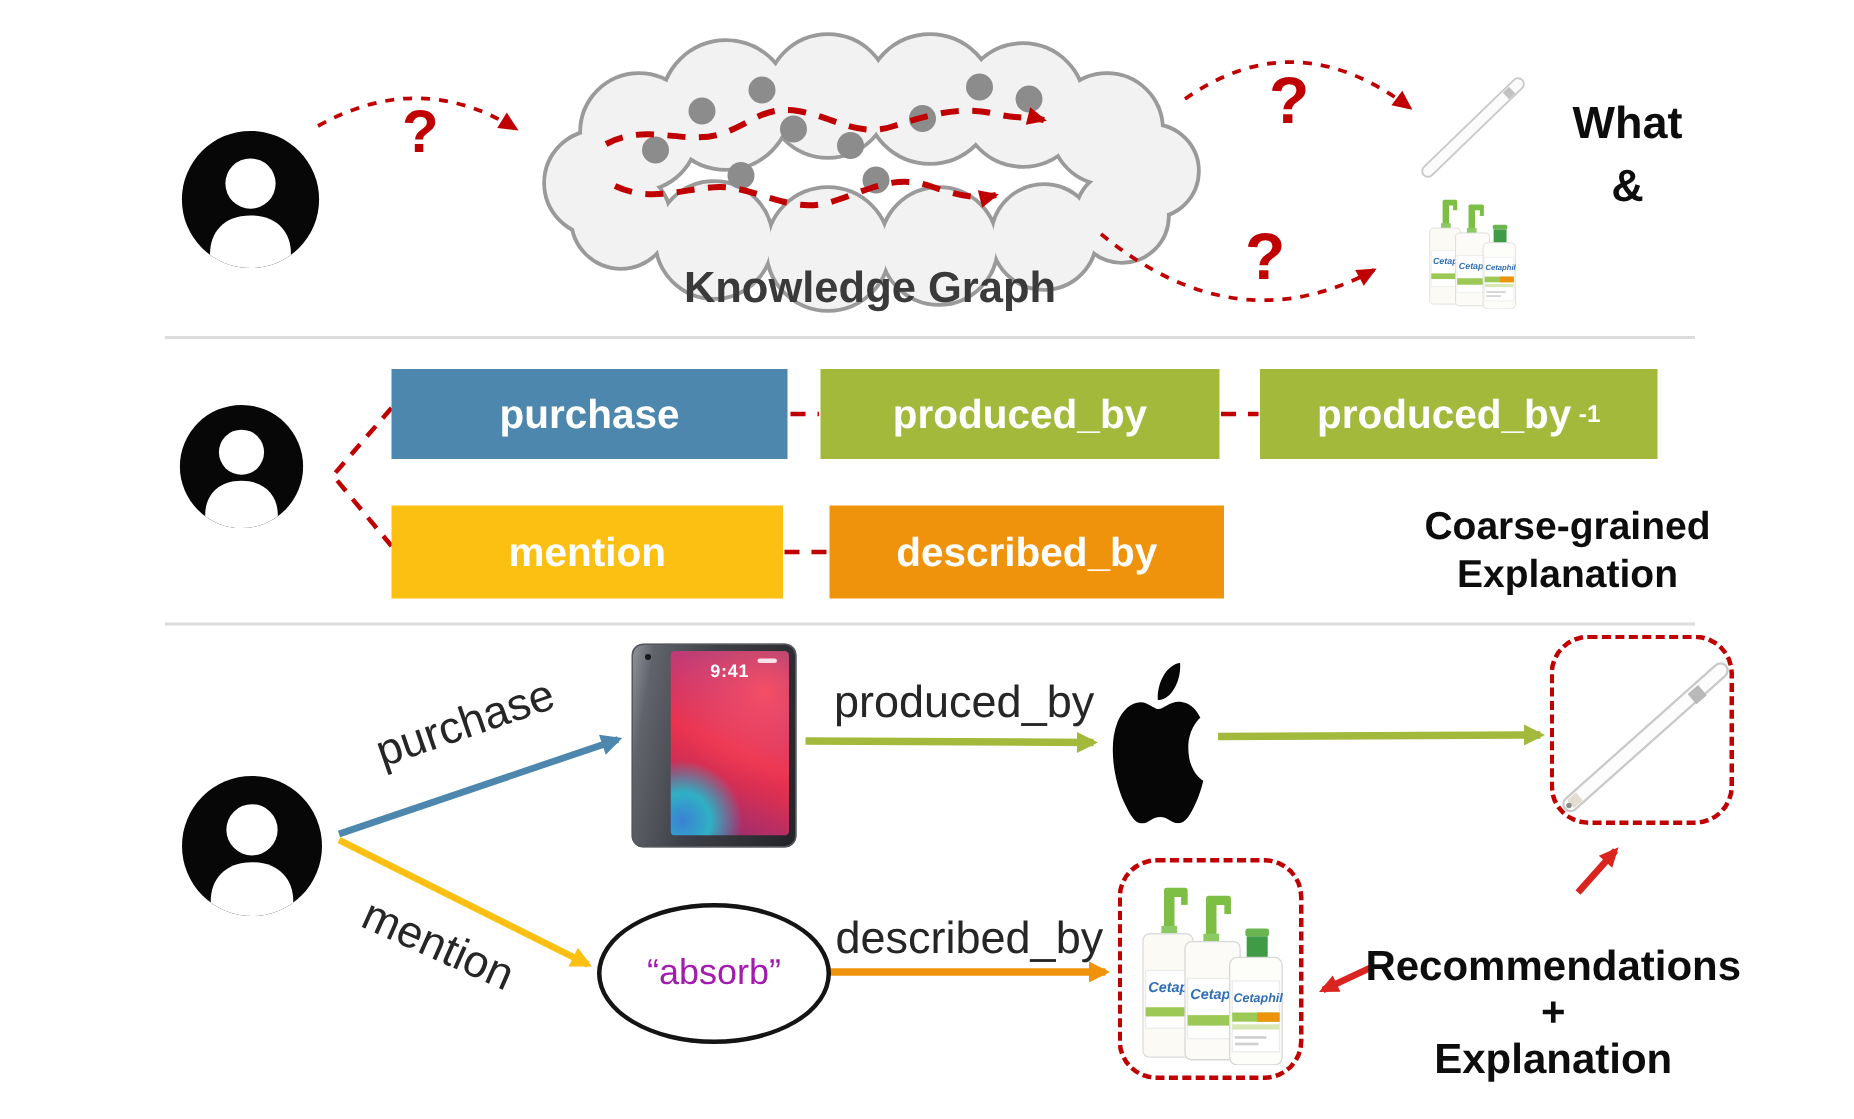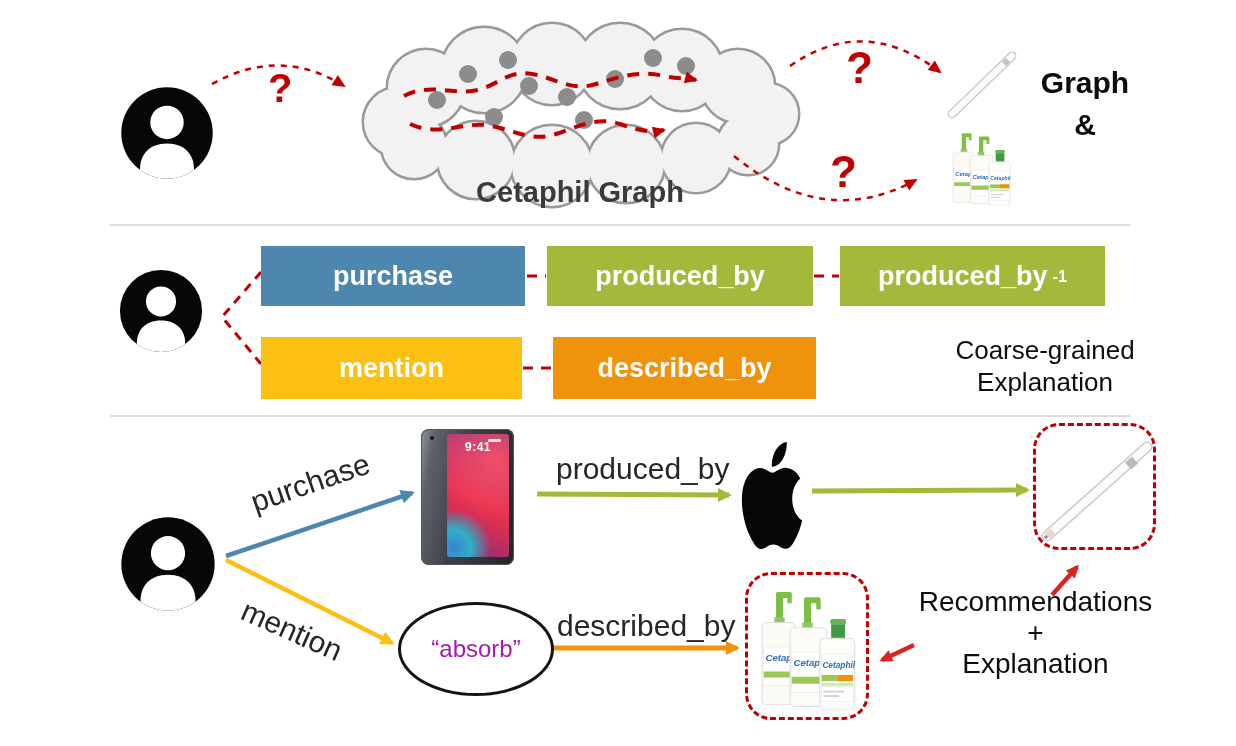--- a/index.html
+++ b/index.html
@@ -10,33 +10,33 @@
   .layer > *{pointer-events:auto;}
   .sep{position:absolute;left:110px;width:1020px;height:2px;background:#dcdcdc;}
   .q{position:absolute;font-weight:bold;color:#c00000;line-height:1;}
   .kg-label{position:absolute;left:420px;top:176px;width:320px;text-align:center;
             font-size:29px;font-weight:bold;color:#3a3a3a;}
   .headline{position:absolute;left:1005px;top:62px;width:160px;text-align:center;
             font-size:30px;font-weight:bold;color:#0d0d0d;line-height:42px;}
   .box{position:absolute;height:60px;display:flex;align-items:center;justify-content:center;
        color:#ffffff;font-weight:bold;font-size:27px;}
   sup.inv{font-size:0.6em;vertical-align:super;margin-left:5px;font-weight:inherit;}
-  .cap{position:absolute;font-weight:normal;color:#0d0d0d;text-align:center;}
+  .cap{position:absolute;font-weight:bold;color:#0d0d0d;text-align:center;}
   .cap-mid{left:915px;top:334px;width:260px;font-size:26px;line-height:32px;}
-  .cap-bot{left:898px;top:586px;width:275px;font-size:28px;line-height:31px;}
+  .cap-bot{left:898px;top:628px;width:275px;font-size:28px;line-height:31px;}
   .elabel{position:absolute;font-size:30px;color:#262626;white-space:nowrap;}
   .rot-purchase{left:252px;top:486px;transform:rotate(-19deg);transform-origin:left center;}
   .rot-mention{left:243px;top:592px;transform:rotate(24deg);transform-origin:left center;}
   .ellipse{position:absolute;left:398px;top:602px;width:150px;height:88px;background:#fff;
            border:3.5px solid #141414;border-radius:50%;display:flex;align-items:center;
            justify-content:center;font-size:24px;color:#a21caf;}
   .dbox{position:absolute;border:3.5px dashed #c00000;border-radius:26px;}
   .dbox-pencil{left:1033px;top:423px;width:117px;height:121px;}
   .dbox-cetaphil{left:745px;top:572px;width:118px;height:142px;}
-  .ipad{position:absolute;left:421px;top:429px;width:93px;height:136px;border-radius:8px;
+  .ipad{position:absolute;left:421px;top:429px;width:110px;height:136px;border-radius:8px;
         background:linear-gradient(100deg,#93969d 0%,#60636b 12%,#3f4148 42%,#232428 100%);
         box-shadow:inset 0 0 0 1px #55575d;}
   .ipad .screen{position:absolute;left:26px;top:5px;right:5px;bottom:8px;border-radius:3px;
         background:
           radial-gradient(circle at 10% 92%, #3a81d4 0%, #2fb0c4 14%, rgba(47,176,196,0) 30%),
           radial-gradient(circle at 80% 22%, rgba(250,80,100,0.9) 0%, rgba(250,80,100,0) 55%),
           linear-gradient(205deg,#83407e 0%,#c43a74 25%,#ea3350 52%,#d92f52 64%,#a72e6a 84%,#6e2c6e 100%);}
   .ipad .time{position:absolute;left:0;right:0;top:6px;text-align:center;color:#fff;
               font-size:12px;font-weight:bold;letter-spacing:0.5px;}
   .ipad .cam{position:absolute;left:9px;top:7px;width:4px;height:4px;border-radius:50%;background:#17181b;}
@@ -215,24 +215,24 @@
 
   <div class="layer">
 
     <div class="sep" style="top:224px"></div>
     <div class="sep" style="top:415px"></div>
 
     <div class="q" style="left:268px;top:68px;font-size:40px">?</div>
     <div class="q" style="left:846px;top:46px;font-size:44px">?</div>
     <div class="q" style="left:830px;top:150px;font-size:44px">?</div>
 
-    <div class="kg-label">Cetaphil Graph</div>
+    <div class="kg-label">Knowledge Graph</div>
 
     <div class="headline">
-      <div>Graph</div>
+      <div>What</div>
       <div>&amp;</div>
     </div>
 
     <div class="box" style="left:261px;top:246px;width:264px;background:#4d87ad">
       <span>purchase</span>
     </div>
     <div class="box" style="left:547px;top:246px;width:266px;background:#a3b93b">
       <span>produced_by</span>
     </div>
     <div class="box" style="left:840px;top:246px;width:265px;background:#a3b93b">

